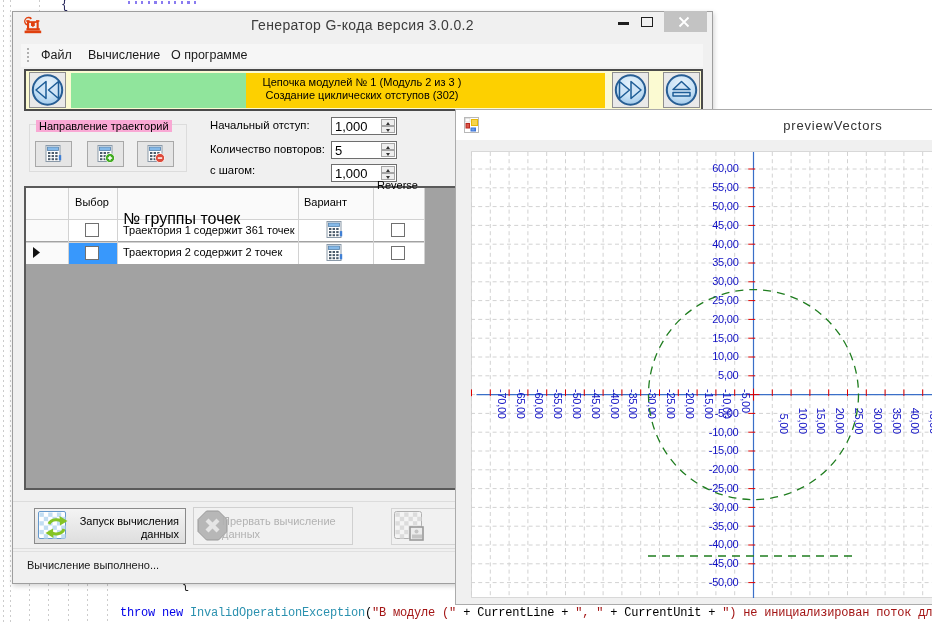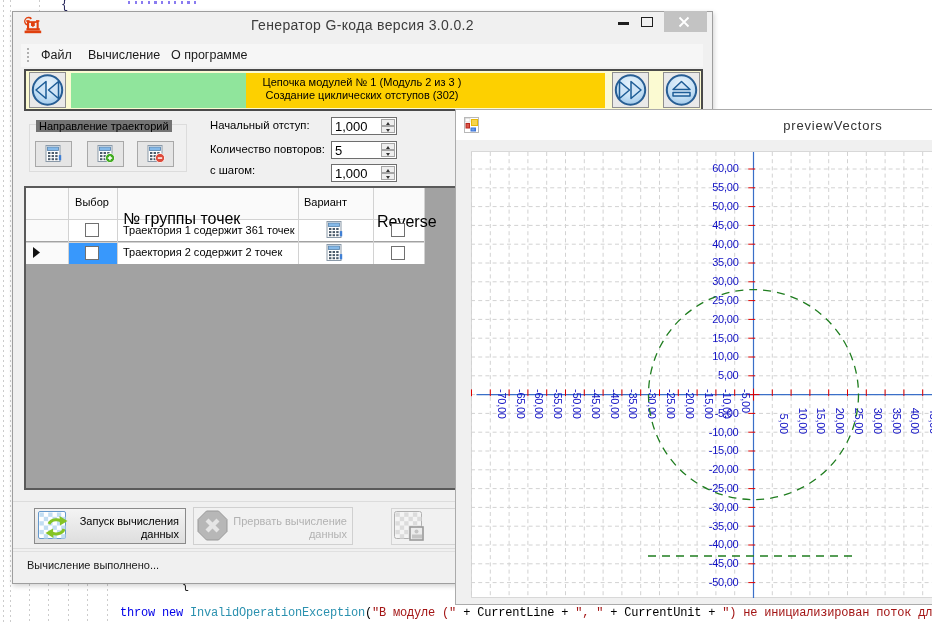--- a/index.html
+++ b/index.html
@@ -98,21 +98,21 @@
           <stop offset="0" stop-color="#eaf4fc"></stop>
           <stop offset="0.55" stop-color="#c8e2f6"></stop>
           <stop offset="1" stop-color="#99c4e8"></stop>
         </radialGradient>
       </defs>
       <circle cx="18.5" cy="18" r="14.7" fill="url(#g663)" stroke="#275e94" stroke-width="2"></circle>
       <path d="M18.5 9.5 L27 17.5 L10 17.5 Z" fill="#cfe4f6" stroke="#1d5c96" stroke-width="1.5" stroke-linejoin="round"></path>
       <rect x="10" y="20.5" width="17" height="3.4" fill="#cfe4f6" stroke="#1d5c96" stroke-width="1.5" stroke-linejoin="round"></rect>
     </svg>
 <div class="abs" style="left:29px;top:124px;width:158px;height:48px;border:1px solid #dcdcdc"></div>
-<div class="abs" style="left:36px;top:120px;font-size:11px;color:#000;background:#737373;padding:0 3px">Направление траекторий</div>
+<div class="abs" style="left:36px;top:120px;font-size:11px;color:#000;background:#f9a8d4;padding:0 3px">Направление траекторий</div>
 <div class="gbtn" style="left:35px;top:141px"></div>
     <svg width="18" height="18" viewBox="0 0 18 18" style="position:absolute;left:44.5px;top:145px">
       <rect x="1" y="0.5" width="14" height="16" fill="#fdfdfd" stroke="#8a99a8" stroke-width="1"></rect>
       <rect x="2.5" y="2" width="11" height="3.5" fill="#85b9e8" stroke="#5580aa" stroke-width=".8"></rect>
       <rect x="3.0" y="7.0" width="2.4" height="2" fill="#4a5a6a"></rect>
       <rect x="6.6" y="7.0" width="2.4" height="2" fill="#4a5a6a"></rect>
       <rect x="10.2" y="7.0" width="2.4" height="2" fill="#4a5a6a"></rect>
       <rect x="3.0" y="10.1" width="2.4" height="2" fill="#4a5a6a"></rect>
       <rect x="6.6" y="10.1" width="2.4" height="2" fill="#4a5a6a"></rect>
       <rect x="10.2" y="10.1" width="2.4" height="2" fill="#4a5a6a"></rect>
@@ -187,21 +187,21 @@
 <div class="abs" style="left:67.5px;top:242.5px;width:49px;height:21px;background:#3898fc"></div>
 <div class="abs" style="left:67.5px;top:188px;width:1px;height:75.5px;background:#d2d2d2"></div>
 <div class="abs" style="left:116.5px;top:188px;width:1px;height:75.5px;background:#d2d2d2"></div>
 <div class="abs" style="left:297.5px;top:188px;width:1px;height:75.5px;background:#d2d2d2"></div>
 <div class="abs" style="left:372.5px;top:188px;width:1px;height:75.5px;background:#d2d2d2"></div>
 <div class="abs" style="left:423.5px;top:188px;width:1px;height:75.5px;background:#d2d2d2"></div>
 <div class="abs" style="left:26px;top:218.5px;width:398px;height:1px;background:#d2d2d2"></div>
 <div class="abs" style="left:67.5px;top:196px;width:49px;text-align:center;font-size:11px;color:#000">Выбор</div>
 <div class="abs" style="left:123px;top:210px;font-size:16px;color:#000">№ группы точек</div>
 <div class="abs" style="left:304px;top:196px;font-size:11px;color:#000">Вариант</div>
-<div class="abs" style="left:377px;top:213px;font-size:16px;color:#000">Reverse</div>
+<div class="abs" style="left:377px;top:179px;font-size:11px;color:#000">Reverse</div>
 <svg class="abs" style="left:32px;top:247px" width="9" height="11" viewBox="0 0 9 11">
       <path d="M1 0 L8 5.5 L1 11 Z" fill="#111"></path>
     </svg>
 <div class="cb" style="left:85.0px;top:223.0px"></div>
     <div class="cb" style="left:85.0px;top:245.8px"></div>
 <div class="abs" style="left:123px;top:224px;font-size:11px;color:#000">Траектория 1 содержит 361 точек</div>
 <div class="abs" style="left:123px;top:246px;font-size:11px;color:#000">Траектория 2 содержит 2 точек</div>
 <svg width="18" height="18" viewBox="0 0 18 18" style="position:absolute;left:326px;top:221px">
       <rect x="1" y="0.5" width="14" height="16" fill="#fdfdfd" stroke="#8a99a8" stroke-width="1"></rect>
       <rect x="2.5" y="2" width="11" height="3.5" fill="#85b9e8" stroke="#5580aa" stroke-width=".8"></rect>
@@ -261,21 +261,21 @@
       </g>
 <path d="M21.5 5 L29.5 10 L22 14.5 Z" fill="#85c425"></path>
       <path d="M15.5 27 L7.5 22 L15 17.5 Z" fill="#85c425"></path>
     </svg>
 <div class="abs" style="left:77px;top:514.5px;width:102px;text-align:right;font-size:11px;line-height:13.8px;color:#000">Запуск&nbsp;вычисления<br>данных</div>
 <div class="abs" style="left:193px;top:507px;width:160px;height:38px;background:#f1f1f1;border:1px solid #d0d0d0"></div>
 <svg class="abs" style="left:197px;top:510px" width="31" height="31" viewBox="0 0 31 31">
 <path d="M9.5 1 L21.5 1 L30 9.5 L30 21.5 L21.5 30 L9.5 30 L1 21.5 L1 9.5 Z" fill="#b7b7b7" stroke="#999"></path>
 <path d="M8.5 11.5 L11.5 8.5 L15.5 12.5 L19.5 8.5 L22.5 11.5 L18.5 15.5 L22.5 19.5 L19.5 22.5 L15.5 18.5 L11.5 22.5 L8.5 19.5 L12.5 15.5 Z" fill="#e5e5e5"></path>
     </svg>
-<div class="abs" style="left:222px;top:514.5px;width:125px;text-align:right;font-size:11px;line-height:13.8px;color:#b2b2b2">Прервать&nbsp;вычисление<br>данных</div>
+<div class="abs" style="left:222px;top:514.5px;width:125px;font-size:11px;line-height:13.8px;color:#b2b2b2">Прервать&nbsp;вычисление<br>данных</div>
 <div class="abs" style="left:390.5px;top:508px;width:64px;height:37px;background:#f1f1f1;border:1px solid #d4d4d4;border-right:none"></div>
 <svg class="abs" style="left:394px;top:511px" width="31" height="31" viewBox="0 0 31 31">
 <rect x="0.5" y="0.5" width="27" height="27" fill="#f4f4f4" stroke="#b0b0b0" rx="2"></rect>
       <rect x="1.5" y="1.5" width="4.34" height="4.34" fill="#dcdcdc"></rect>
       <rect x="10.2" y="1.5" width="4.34" height="4.34" fill="#dcdcdc"></rect>
       <rect x="18.9" y="1.5" width="4.34" height="4.34" fill="#dcdcdc"></rect>
       <rect x="5.8" y="5.8" width="4.34" height="4.34" fill="#dcdcdc"></rect>
       <rect x="14.5" y="5.8" width="4.34" height="4.34" fill="#dcdcdc"></rect>
       <rect x="23.2" y="5.8" width="4.34" height="4.34" fill="#dcdcdc"></rect>
       <rect x="1.5" y="10.2" width="4.34" height="4.34" fill="#dcdcdc"></rect>

